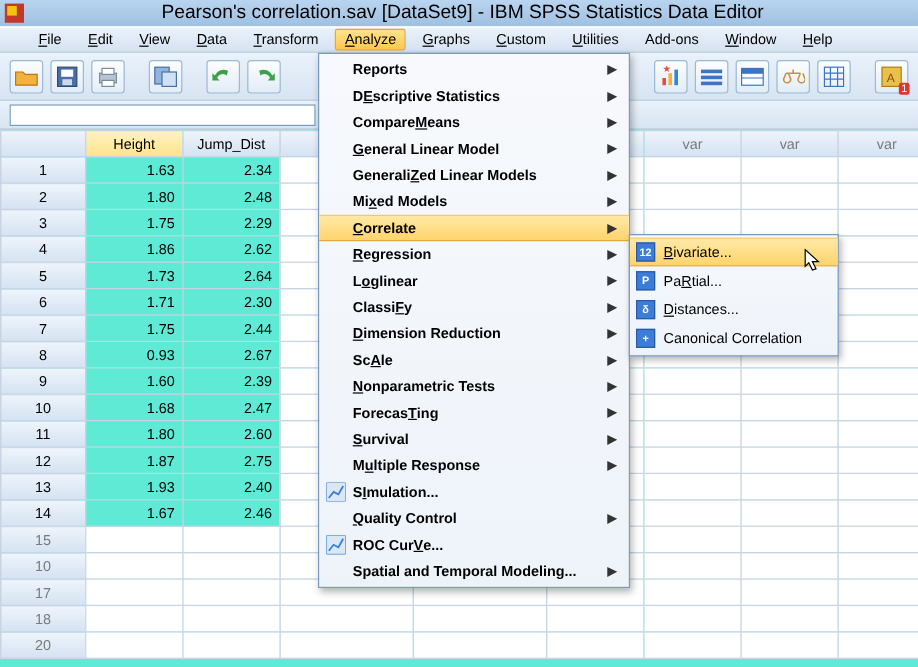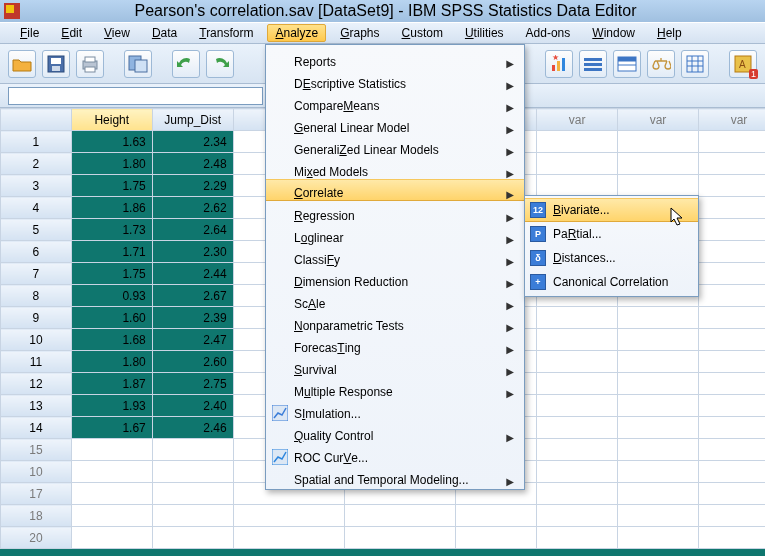--- a/index.html
+++ b/index.html
@@ -1,44 +1,44 @@
 <!DOCTYPE html>
 <html><head>
 <meta charset="utf-8">
 <style>
   * { box-sizing: border-box; margin: 0; padding: 0; }
   body { font-family: Arial, sans-serif; font-size: 12px; background: #fff; width: 765px; height: 556px; overflow: hidden; position: relative; }
   .titlebar { height: 22px; background: linear-gradient(#b8d4f0,#a0c0e0); display: flex; align-items: center; padding-left: 4px; font-size: 16px; color: #000; }
   .titlebar .app-icon { width: 16px; height: 16px; background: #c0392b; margin-right: 6px; display:inline-block; position:relative;}
   .titlebar .app-icon::after { content:""; position:absolute; width:8px; height:8px; background:#f1c40f; top:2px; left:2px;}
   .titlebar .title { flex:1; text-align:center; margin-left:-20px; }
-  .menubar { height: 22px; background: linear-gradient(#eaf2fb,#d5e2f1); border-top:1px solid #fff; border-bottom:1px solid #a9bcd2; display:flex; align-items:center; padding: 0 12px; }
+  .menubar { height: 22px; background: linear-gradient(#eaf2fb,#d5e2f1); border-top:1px solid #fff; border-bottom:1px solid #a9bcd2; display:flex; align-items:center; padding: 0 24px; }
   .menubar .menu-item { padding: 2px 8px; cursor: default; }
   .menubar .menu-item.active { background: linear-gradient(#ffe28c,#ffc94d); border:1px solid #e0a93a; padding:1px 7px; border-radius:2px;}
   .menubar .menu-item u { text-decoration: underline; }
   .toolbar { height: 40px; background: linear-gradient(#eaf2fb,#d7e4f2); border-bottom:1px solid #a9bcd2; display:flex; align-items:center; padding:4px 8px; gap:6px;}
   .tb-btn { width:28px; height:28px; background:linear-gradient(#fdfdfd,#e2ecf7); border:1px solid #9db9d6; border-radius:3px; display:flex; align-items:center; justify-content:center;}
   .tb-sep { width:8px; }
   .valuebar { height: 24px; background: linear-gradient(#eaf2fb,#d7e4f2); border-bottom:1px solid #a9bcd2; padding:3px 8px;}
   .valuebar .cellbox { width: 255px; height:18px; background:#fff; border:1px solid #7a9cbf; display:inline-block;}
-  .grid-area { position:relative; height: calc(556px - 22px - 22px - 40px - 24px); overflow:hidden; background:#0f766e;}
+  .grid-area { position:relative; height: calc(556px - 22px - 22px - 40px - 24px); overflow:hidden; background:#5eead4;}
   table.spread { border-collapse: collapse; table-layout: fixed; width: 780px; }
   table.spread th, table.spread td { border: 1px solid #c8d4e3; height: 22px; text-align: center; font-weight: normal; }
   table.spread thead th { background: linear-gradient(#eef4fb,#d4e2f2); font-size:12px; color:#000; }
   table.spread thead th.sel { background: linear-gradient(#fff3c2,#ffe28c); }
   table.spread tbody th { background: linear-gradient(#eef4fb,#d4e2f2); width:70px; font-size:12px;}
   table.spread td { font-size:12px; padding:0 6px; text-align:right; }
   table.spread td.empty { background:#fff; }
   table.spread tbody tr.empty-row th { color:#7a7a7a; }
   table.spread col.rowhdr { width:70px; }
   table.spread col.data     { width:80px; }
   table.spread col.wide    { width:110px; }
   
   .dropdown { position:absolute; top:44px; left:265px; width:260px; background:linear-gradient(#f7f9fc,#eef3fa); border:1px solid #7a9cbf; box-shadow:2px 3px 6px rgba(0,0,0,0.3); padding:2px 0; z-index:50;}
-  .dropdown .d-item { height:22px; display:flex; align-items:flex-end; padding:0 10px 0 28px; position:relative; font-size:12px; cursor:default;}
+  .dropdown .d-item { height:22px; display:flex; align-items:center; padding:0 10px 0 28px; position:relative; font-size:12px; cursor:default;font-weight:bold;}
   .dropdown .d-item .arrow { margin-left:auto; font-size:10px; color:#333;}
   .dropdown .d-item.hl { background:linear-gradient(#ffe9a8,#ffd46b); border-top:1px solid #f6c85f; border-bottom:1px solid #e0a93a;}
   .dropdown .d-item .i { position:absolute; left:6px; width:16px; height:16px; display:flex; align-items:center; justify-content:center; font-size:11px;}
   .dropdown .d-item u { text-decoration: underline; }
   
   .submenu { position:absolute; top:195px; left:524px; width:175px; background:linear-gradient(#f7f9fc,#eef3fa); border:1px solid #7a9cbf; box-shadow:2px 3px 6px rgba(0,0,0,0.3); padding:2px 0; z-index:60;}
   .submenu .s-item { height:24px; display:flex; align-items:center; padding:0 10px 0 28px; position:relative; font-size:12px; cursor:default;}
   .submenu .s-item.hl { background:linear-gradient(#ffe9a8,#ffd46b); border-top:1px solid #f6c85f; border-bottom:1px solid #e0a93a;}
   .submenu .s-item .i { position:absolute; left:5px; width:16px; height:16px; background:#3b7dd8; border:1px solid #2a5aa0; display:flex; align-items:center; justify-content:center; color:#fff; font-size:9px; font-weight:bold;}
   .submenu .s-item u { text-decoration: underline; }

